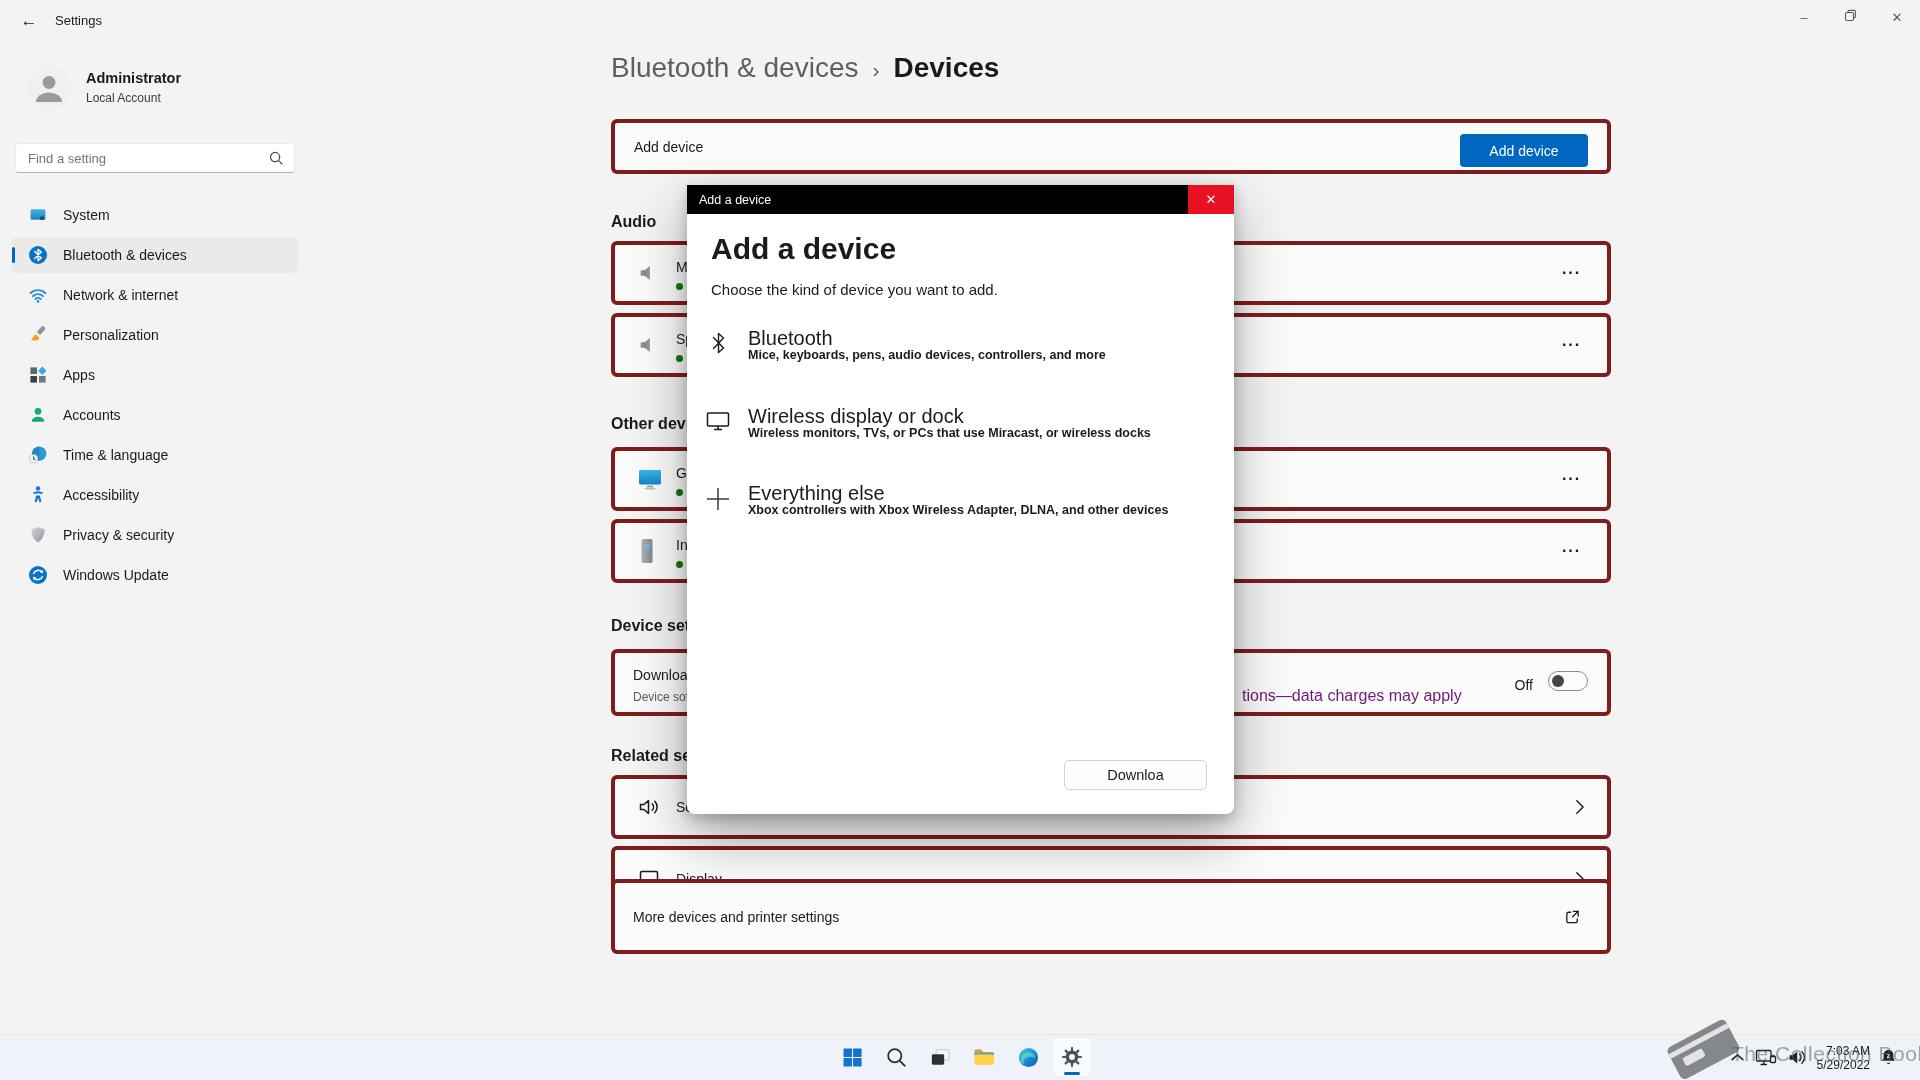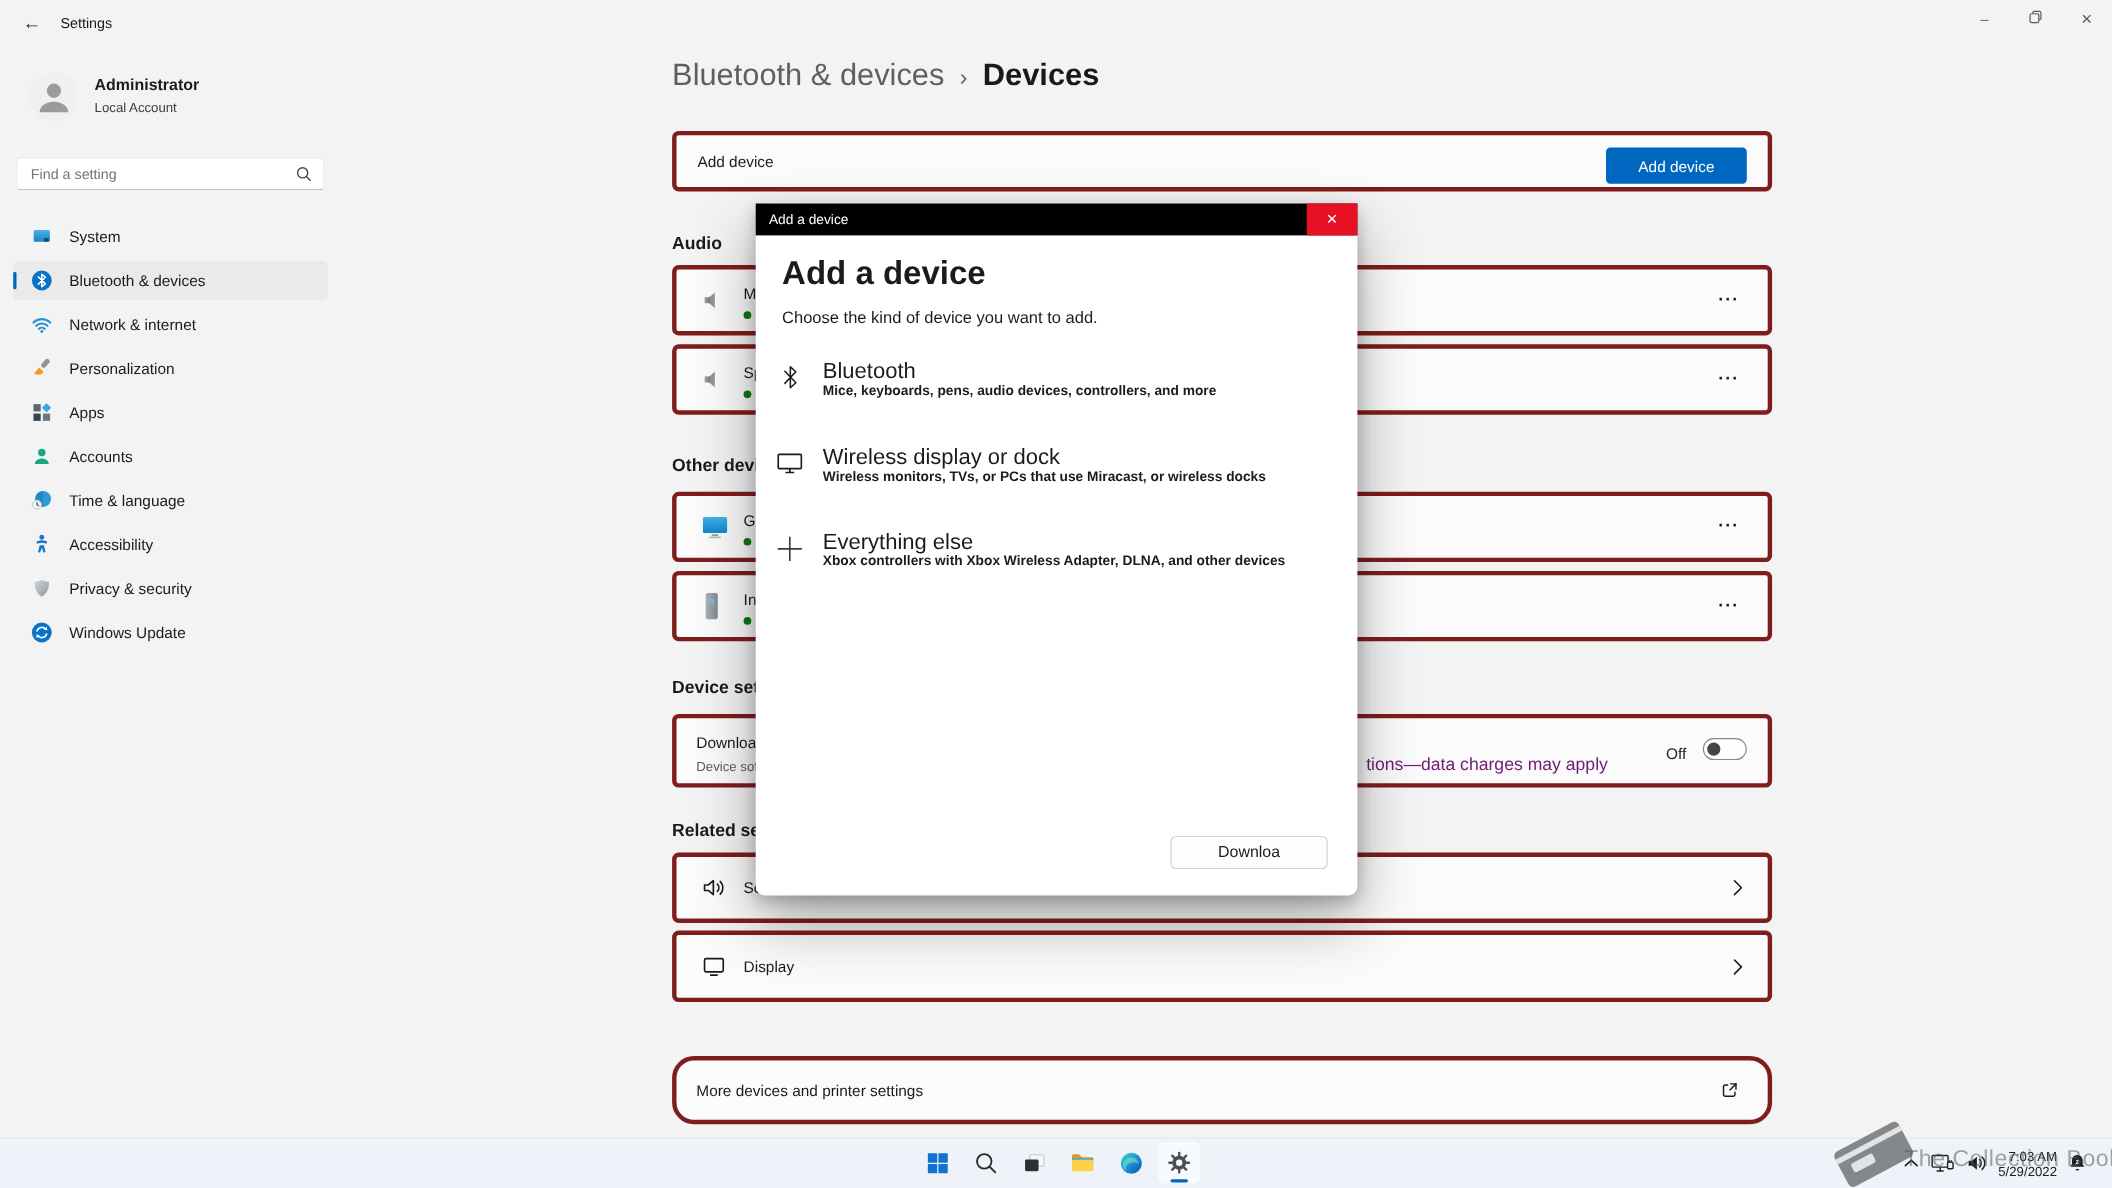--- a/index.html
+++ b/index.html
@@ -331,21 +331,21 @@
           <path d="M8.5 19.5 h7"></path>
         </svg>
       </span>
     <span style="position:absolute;left:61px;top:50%;transform:translateY(-50%);font-size:14px;">Display</span>
     <span class="chev">
         <svg width="11" height="18" viewBox="0 0 12 20" fill="none" stroke="#1b1b1b" stroke-width="1.6" stroke-linecap="round" stroke-linejoin="round">
           <path d="M3 3 l7 7 -7 7"></path>
         </svg>
       </span>
   </div>
-  <div class="mcard" style="top:960px;height:62px;border-radius:20px;">
+  <div class="mcard" style="top:879px;height:75px;">
     <span style="position:absolute;left:18px;top:50%;transform:translateY(-50%);font-size:14px;">More devices and printer settings</span>
     <span class="chev" style="right:26px;">
         <svg width="17" height="17" viewBox="0 0 18 18" fill="none" stroke="#1b1b1b" stroke-width="1.4" stroke-linecap="round" stroke-linejoin="round">
           <path d="M7 4 H4.8 A1.8 1.8 0 0 0 3 5.8 v7.4 A1.8 1.8 0 0 0 4.8 15 h7.4 A1.8 1.8 0 0 0 14 13.2 V11"></path>
           <path d="M9.8 3 H15 V8.2"></path>
           <path d="M15 3 L9.2 8.8"></path>
         </svg>
       </span>
   </div>
 

